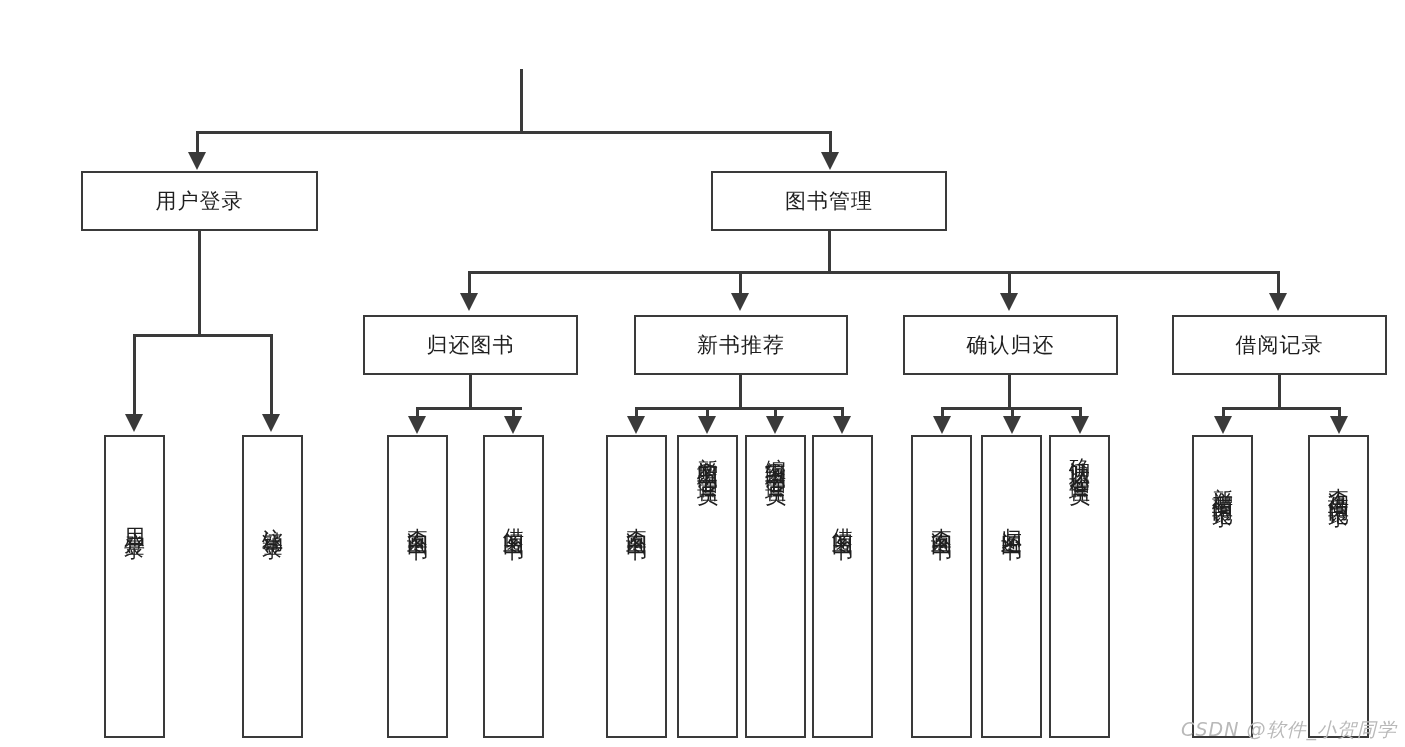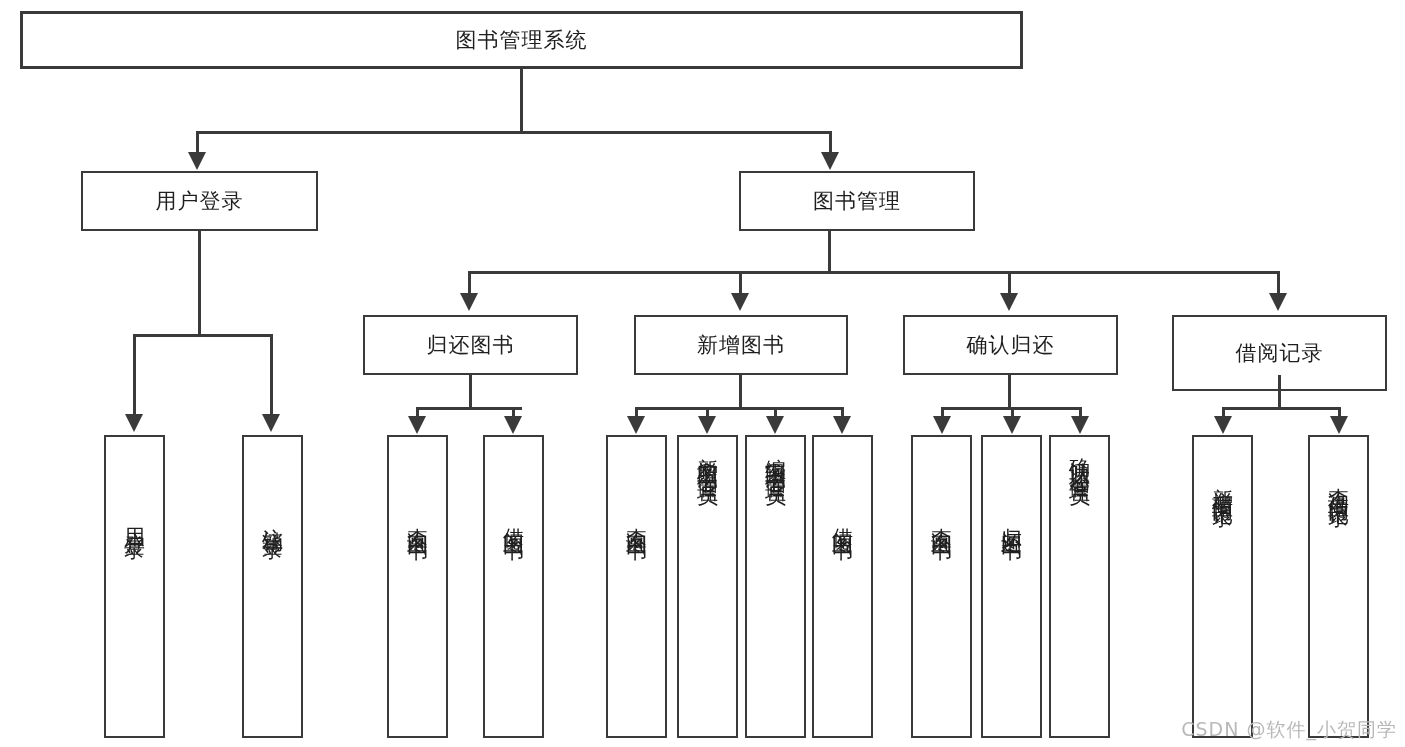--- a/index.html
+++ b/index.html
@@ -64,46 +64,44 @@
   
   #watermark{
     position:absolute;
     right:8px;
     bottom:4px;
     font-size:19px;
     color:#b9b9b9;
     letter-spacing:1px;
     white-space:nowrap;
     user-select:none;
+    font-style:italic;
   }
 </style>
 </head>
 <body>
 
 <div id="canvas">
 
-  <div class="node root" style="left:20px; top:11px; width:1003px; height:58px;">
-    <span class="lbl">图书管理系统</span>
-  </div>
 
   <div class="vline" style="left:520px; top:69px; width:3px; height:64px;"></div>
 
   <div class="hline" style="left:196px; top:131px; width:636px;"></div>
 
   <div class="vline" style="left:196px; top:131px; height:24px;"></div>
   <div class="arrow" style="left:188px; top:152px;"></div>
 
   <div class="vline" style="left:829px; top:131px; height:24px;"></div>
   <div class="arrow" style="left:821px; top:152px;"></div>
 
   <div class="node" style="left:81px; top:171px; width:237px; height:60px;">
     <span class="lbl">用户登录</span>
   </div>
 
-  <div class="node" style="left:711px; top:171px; width:236px; height:60px;margin-left:28px;">
+  <div class="node" style="left:711px; top:171px; width:236px; height:60px;">
     <span class="lbl">图书管理</span>
   </div>
 
   <div class="vline" style="left:198px; top:231px; height:105px;"></div>
   <div class="hline" style="left:133px; top:334px; width:139px;"></div>
   <div class="vline" style="left:133px; top:334px; height:82px;"></div>
   <div class="arrow" style="left:125px; top:414px;"></div>
   <div class="vline" style="left:270px; top:334px; height:82px;"></div>
   <div class="arrow" style="left:262px; top:414px;"></div>
 
@@ -119,26 +117,26 @@
   <div class="vline" style="left:1008px; top:271px; height:24px;"></div>
   <div class="arrow" style="left:1000px; top:293px;"></div>
 
   <div class="vline" style="left:1277px; top:271px; height:24px;"></div>
   <div class="arrow" style="left:1269px; top:293px;"></div>
 
   <div class="node" style="left:363px; top:315px; width:215px; height:60px;">
     <span class="lbl">归还图书</span>
   </div>
   <div class="node" style="left:634px; top:315px; width:214px; height:60px;">
-    <span class="lbl">新增图书</span>
+    <span class="lbl">新书推荐</span>
   </div>
   <div class="node" style="left:903px; top:315px; width:215px; height:60px;">
     <span class="lbl">确认归还</span>
   </div>
-  <div class="node" style="left:1172px; top:315px; width:215px; height:76px;">
+  <div class="node" style="left:1172px; top:315px; width:215px; height:60px;">
     <span class="lbl">借阅记录</span>
   </div>
 
   <div class="vline" style="left:469px; top:375px; height:34px;"></div>
   <div class="hline" style="left:416px; top:407px; width:106px;"></div>
   <div class="vline" style="left:416px; top:407px; height:12px;"></div>
   <div class="arrow" style="left:408px; top:416px;"></div>
   <div class="vline" style="left:512px; top:407px; height:12px;"></div>
   <div class="arrow" style="left:504px; top:416px;"></div>
 

